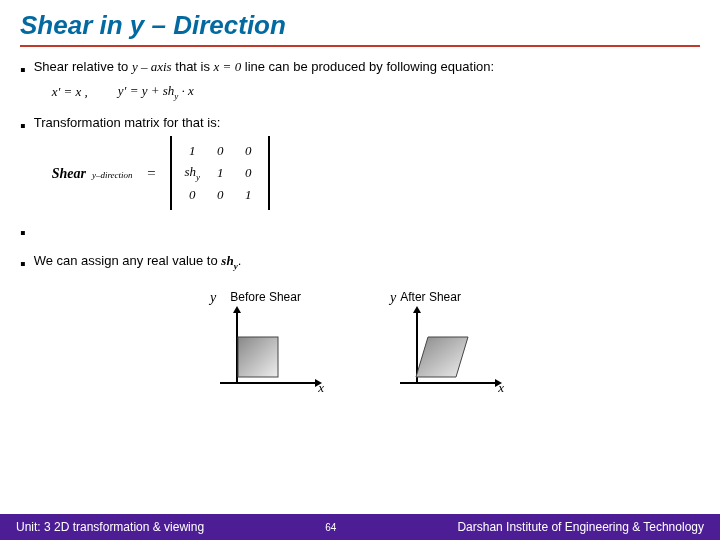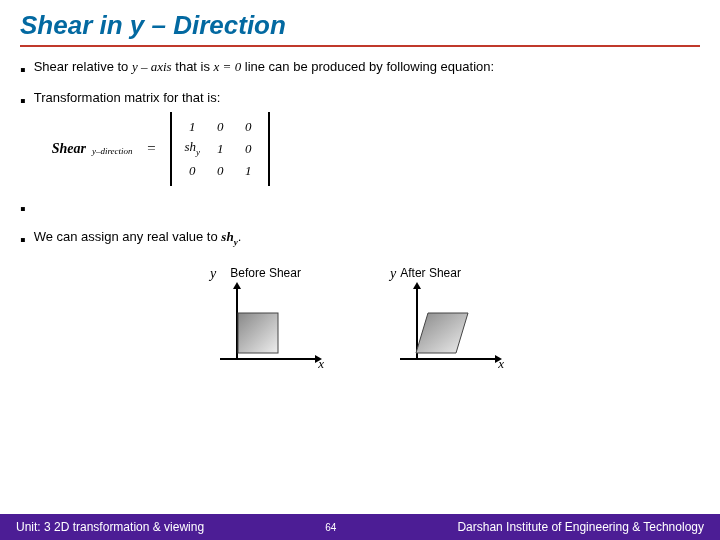--- a/index.html
+++ b/index.html
@@ -230,20 +230,28 @@
 <div class="page">
 
   <div class="title">Shear in y – Direction</div>
 
   <div class="content">
 
     <div class="bullet-item">
       <span class="bullet-symbol">▪</span>
       <div class="bullet-text">
         Shear relative to <span class="math-italic">y&nbsp;–&nbsp;axis</span> that is <span class="math-inline">x&nbsp;=&nbsp;0</span> line can be produced by following equation:
+        <div class="eq-line">
+          <span class="eq-block">
+              <i>x′ = x ,</i>
+            </span>
+          <span class="eq-block">
+              <i>y′ = y + sh<sub>y</sub> · x</i>
+            </span>
+        </div>
       </div>
     </div>
 
     <div class="bullet-item">
       <span class="bullet-symbol">▪</span>
       <div class="bullet-text">
         Transformation matrix for that is:
         <div class="matrix-container">
           <span class="bold-italic" style="font-size:14px;">Shear</span>
             <span style="font-size:11px; font-style:italic; font-family:'Times New Roman',serif;"><sub>y–direction</sub></span>

